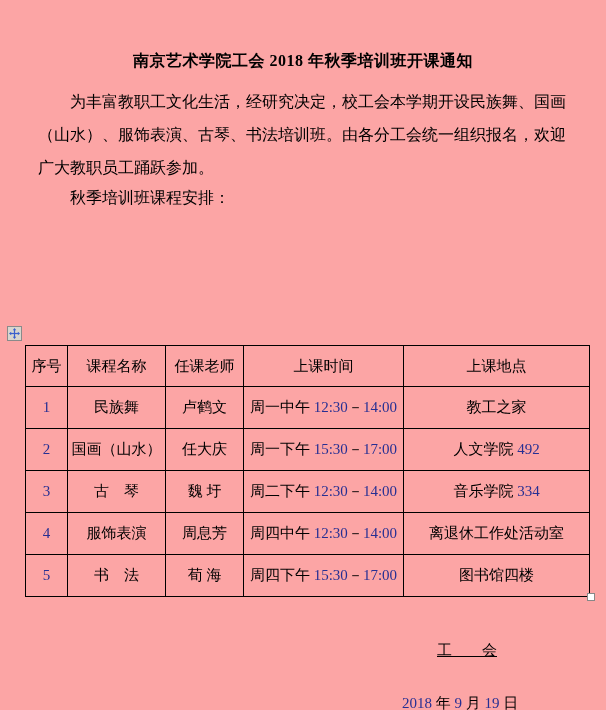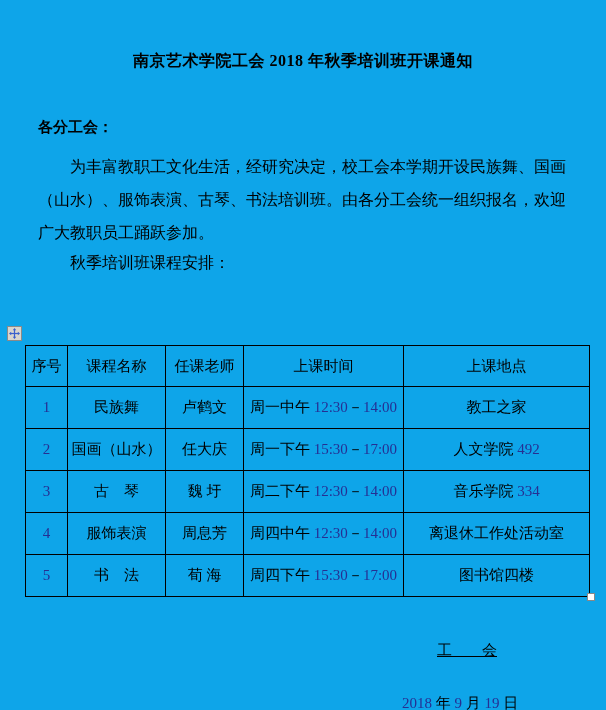--- a/index.html
+++ b/index.html
@@ -4,21 +4,21 @@
 <style>
   html, body { margin: 0; padding: 0; }
   body {
     width: 606px; height: 710px;
     background: #ffffff;
     font-family: "Liberation Serif", "DejaVu Serif", serif;
     color: #000000;
     position: relative;
     overflow: hidden;
   }
-  .page { position: relative; width: 606px; height: 710px; background:#0ea5e9; }
+  .page { position: relative; width: 606px; height: 710px; background:#fca5a5; }
 
   .doc-title {
     padding-top: 50px;
     text-align: center;
     font-size: 16px;
     font-weight: bold;
     letter-spacing: 0.5px;
     line-height: 22px;
   }
   .salutation {
@@ -97,21 +97,20 @@
     margin-top: 20px;
   }
 </style>
 </head>
 <body>
 
 <div class="page">
 
   <div class="doc-title">南京艺术学院工会 2018 年秋季培训班开课通知</div>
 
-  <div class="salutation">各分工会：</div>
 
   <div class="body-para p1">为丰富教职工文化生活，经研究决定，校工会本学期开设民族舞、国画（山水）、服饰表演、古琴、书法培训班。由各分工会统一组织报名，欢迎广大教职员工踊跃参加。</div>
 
 
   <div class="body-para p3">秋季培训班课程安排：</div>
 
   <div class="move-handle">
     <span style="display:flex;">
       <svg width="11" height="11" viewBox="0 0 11 11">
         <g fill="none" stroke="#3a5fcd" stroke-width="1.2">

